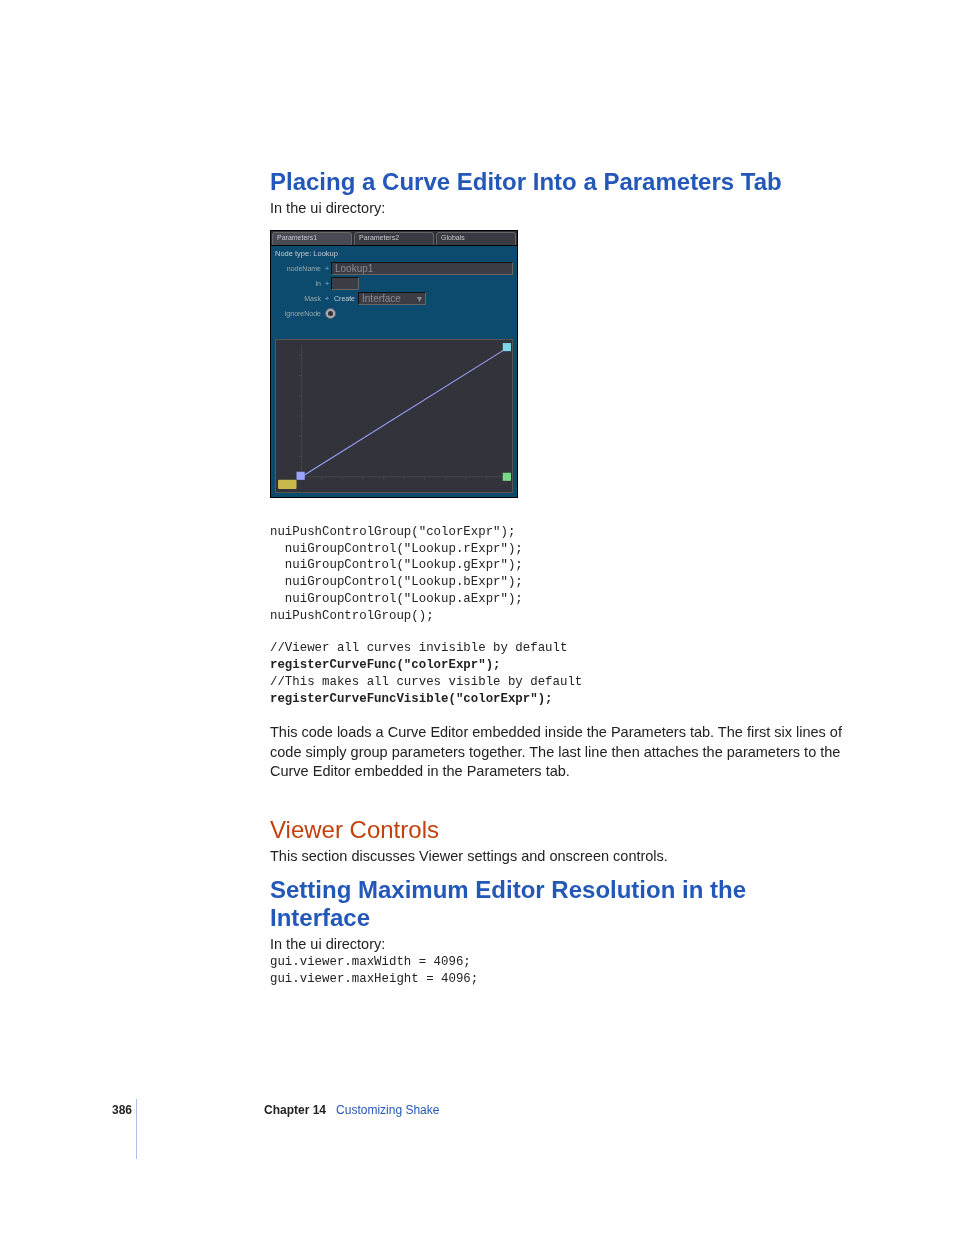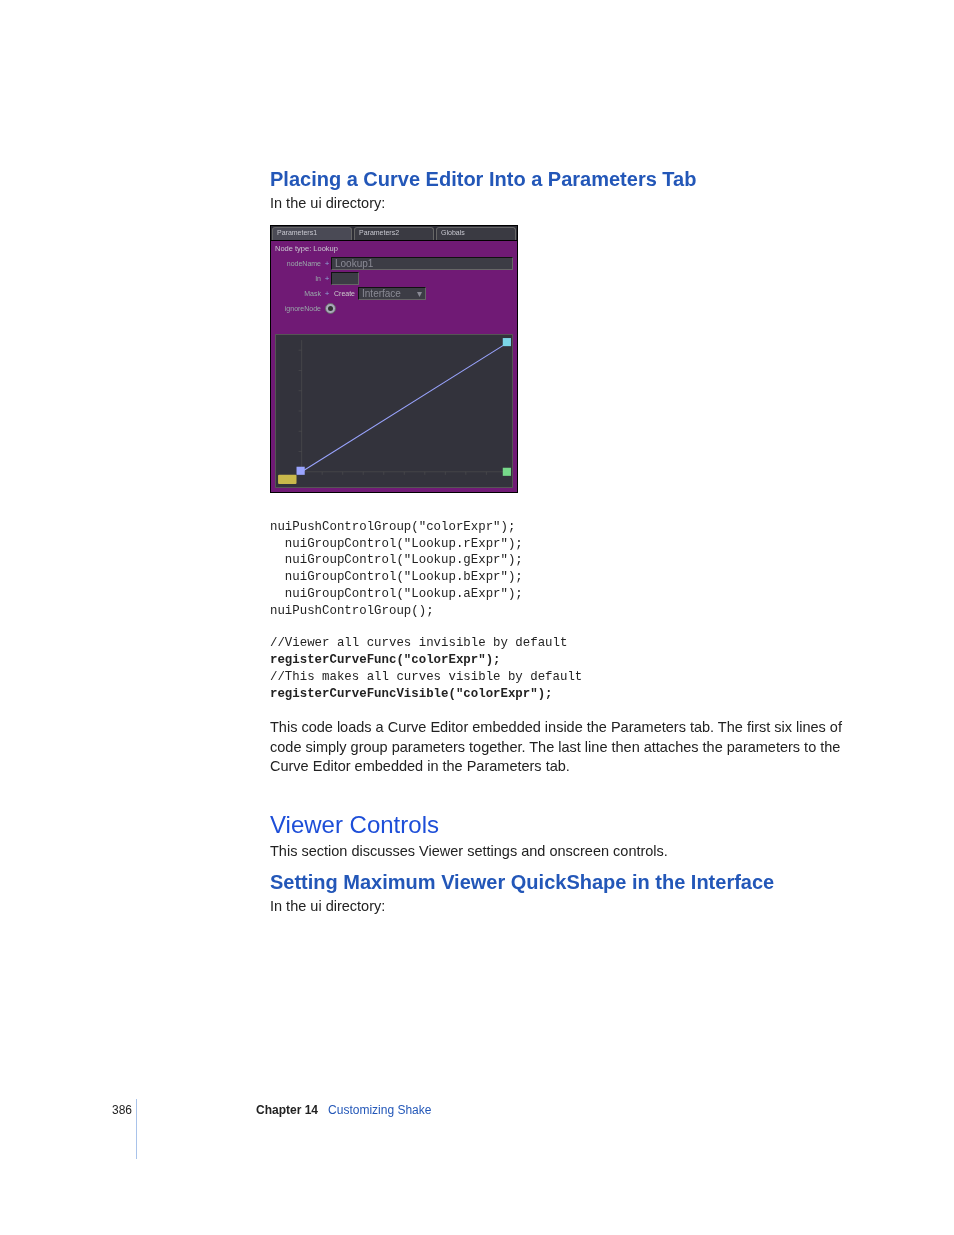--- a/index.html
+++ b/index.html
@@ -11,36 +11,36 @@
   }
   .page {
     box-sizing: border-box;
     width: 954px;
     height: 1235px;
     position: relative;
     padding: 168px 110px 0 270px;
   }
   .h3 {
     color: #2357b8;
-    font-size: 20px;
+    font-size: 24px;
     font-weight: 600;
     margin: 0 0 4px 0;
   }
   .intro {
     font-size: 14.5px;
     margin: 0 0 14px 0;
   }
   .intro .ui {
   }
 
   
   .ui-shot {
     width: 246px;
     height: 266px;
-    background: #701a75;
+    background: #0c4a6e;
     border: 1px solid #000;
     font-family: Tahoma, Arial, sans-serif;
     color: #c8c8d0;
     font-size: 8px;
     position: relative;
     overflow: hidden;
     margin-bottom: 26px;
   }
   .ui-tabs {
     display: flex;
@@ -133,43 +133,43 @@
   .mt10 { margin-top: 16px; }
   .bold { font-weight: bold; }
 
   .body-para {
     font-size: 14.5px;
     line-height: 1.35;
     margin: 16px 0 0 0;
   }
 
   .h2 {
-    color: #1d4ed8;
+    color: #c2410c;
     font-size: 24px;
     font-weight: 400;
     margin: 34px 0 4px 0;
   }
 
   
   .footer {
     position: absolute;
     left: 0; right: 0;
     top: 1103px;
     height: 60px;
     font-size: 12px;
   }
   .page-number {
     position: absolute;
     left: 112px;
     top: 0;
-    font-weight: 400;
+    font-weight: 700;
   }
   .chapter {
     position: absolute;
-    left: 256px;
+    left: 264px;
     top: 0;
   }
   .chapter .bold { font-weight: 700; }
   .chapter .blue { color: #2357b8; }
   .vline {
     position: absolute;
     left: 136px;
     top: -4px;
     width: 0;
     height: 60px;
@@ -270,24 +270,26 @@
 <span class="bold">registerCurveFunc("colorExpr");</span>
 <span>//This makes all curves visible by default</span>
 <span class="bold">registerCurveFuncVisible("colorExpr");</span></pre>
 
 
   <p class="body-para">This code loads a Curve Editor embedded inside the Parameters tab. The first six lines of code simply group parameters together. The last line then attaches the parameters to the Curve Editor embedded in the Parameters tab.</p>
 
   <div class="h2">Viewer Controls</div>
   <p class="intro" style="margin-bottom:12px">This section discusses Viewer settings and onscreen controls.</p>
 
-  <div class="h3">Setting Maximum Viewer QuickShape in the Interface</div>
+  <div class="h3">Setting Maximum Editor Resolution in the Interface</div>
   <p class="intro" style="margin-bottom:2px">
     <span>In the </span><span class="ui">ui</span><span> directory:</span>
   </p>
+  <pre class="code"><span>gui.viewer.maxWidth = 4096;</span>
+<span>gui.viewer.maxHeight = 4096;</span></pre>
 
   <div class="footer">
     <div class="page-number">386</div>
     <div class="vline"></div>
     <div class="chapter">
       <span class="bold">Chapter 14</span>&nbsp;&nbsp;&nbsp;<span class="blue">Customizing Shake</span>
     </div>
   </div>
 
 </div>

